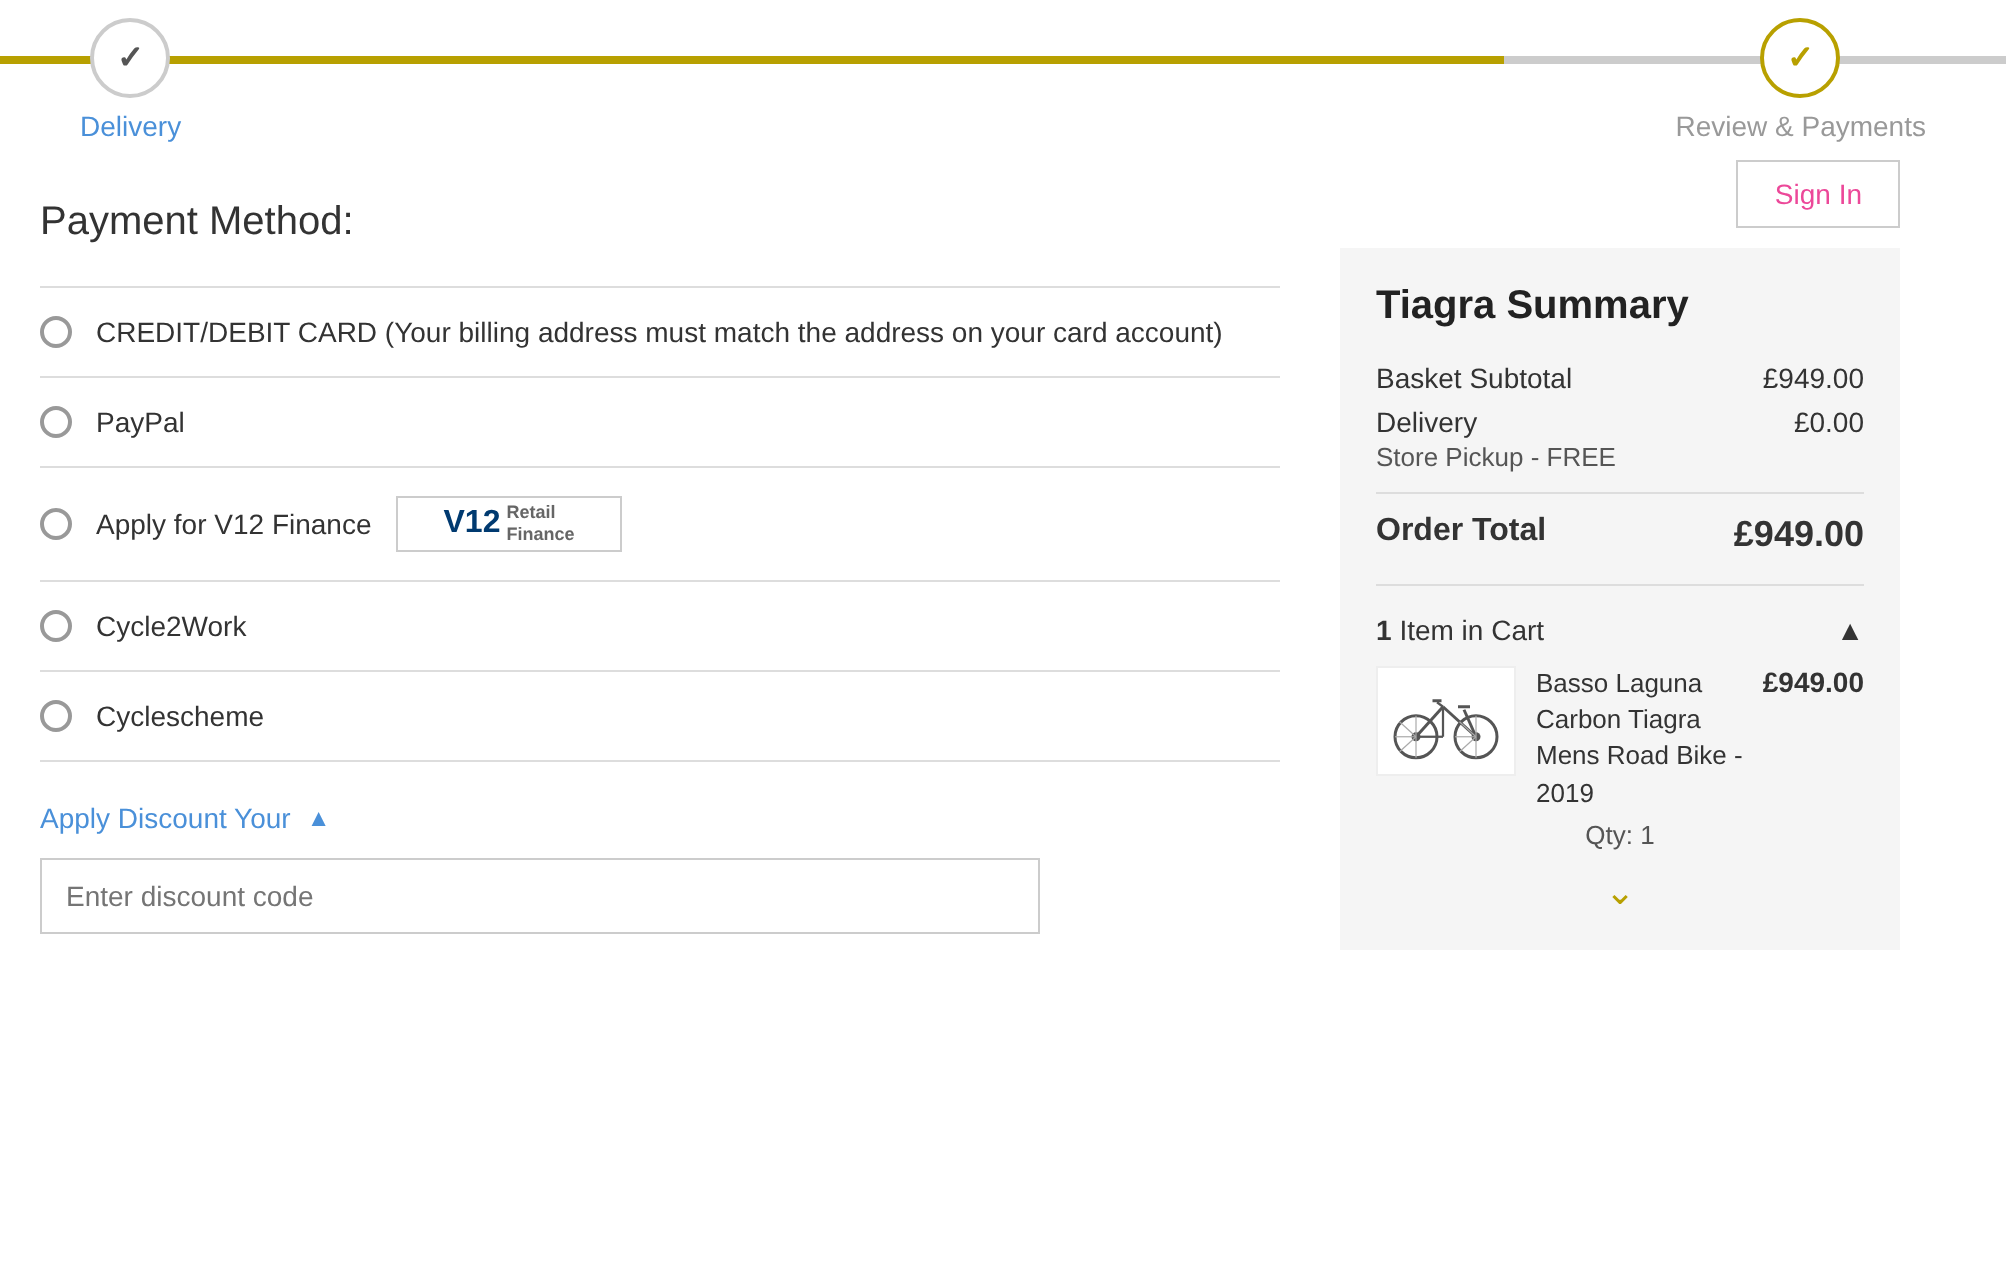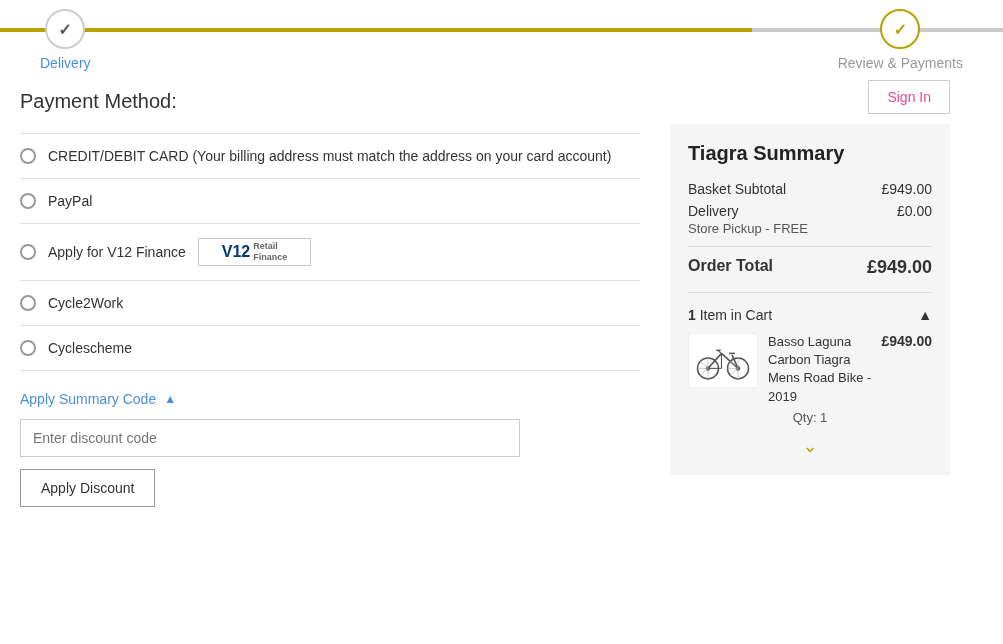--- a/index.html
+++ b/index.html
@@ -96,21 +96,21 @@
     .left-panel {
       flex: 1;
       padding: 0 20px 20px 20px;
       max-width: 660px;
     }
 
     .payment-method-title {
       font-size: 20px;
       font-weight: normal;
       margin-bottom: 20px;
-      margin-top: 10px;
+      margin-top: 20px;
     }
 
     .payment-options { }
     .payment-option {
       display: flex;
       align-items: center;
       padding: 14px 0;
       border-bottom: 1px solid #ddd;
       cursor: pointer;
     }
@@ -377,27 +377,24 @@
         </div>
 
         <div class="payment-option">
           <div class="radio-btn"></div>
           <span class="payment-label">Cyclescheme</span>
         </div>
       </div>
 
       <div class="discount-section">
         <div class="discount-toggle">
-          <span>Apply Summary Code</span>
+          <span>Apply Discount Your</span>
           <span class="chevron">▲</span>
         </div>
         <input type="text" class="discount-input" placeholder="Enter discount code" style="">
-        <button class="apply-discount-btn">
-          <span>Apply Discount</span>
-        </button>
       </div>
     </div>
 
     <div class="right-panel">
       <div class="sign-in-container">
         <button class="sign-in-btn">
           <span>Sign In</span>
         </button>
       </div>
 

